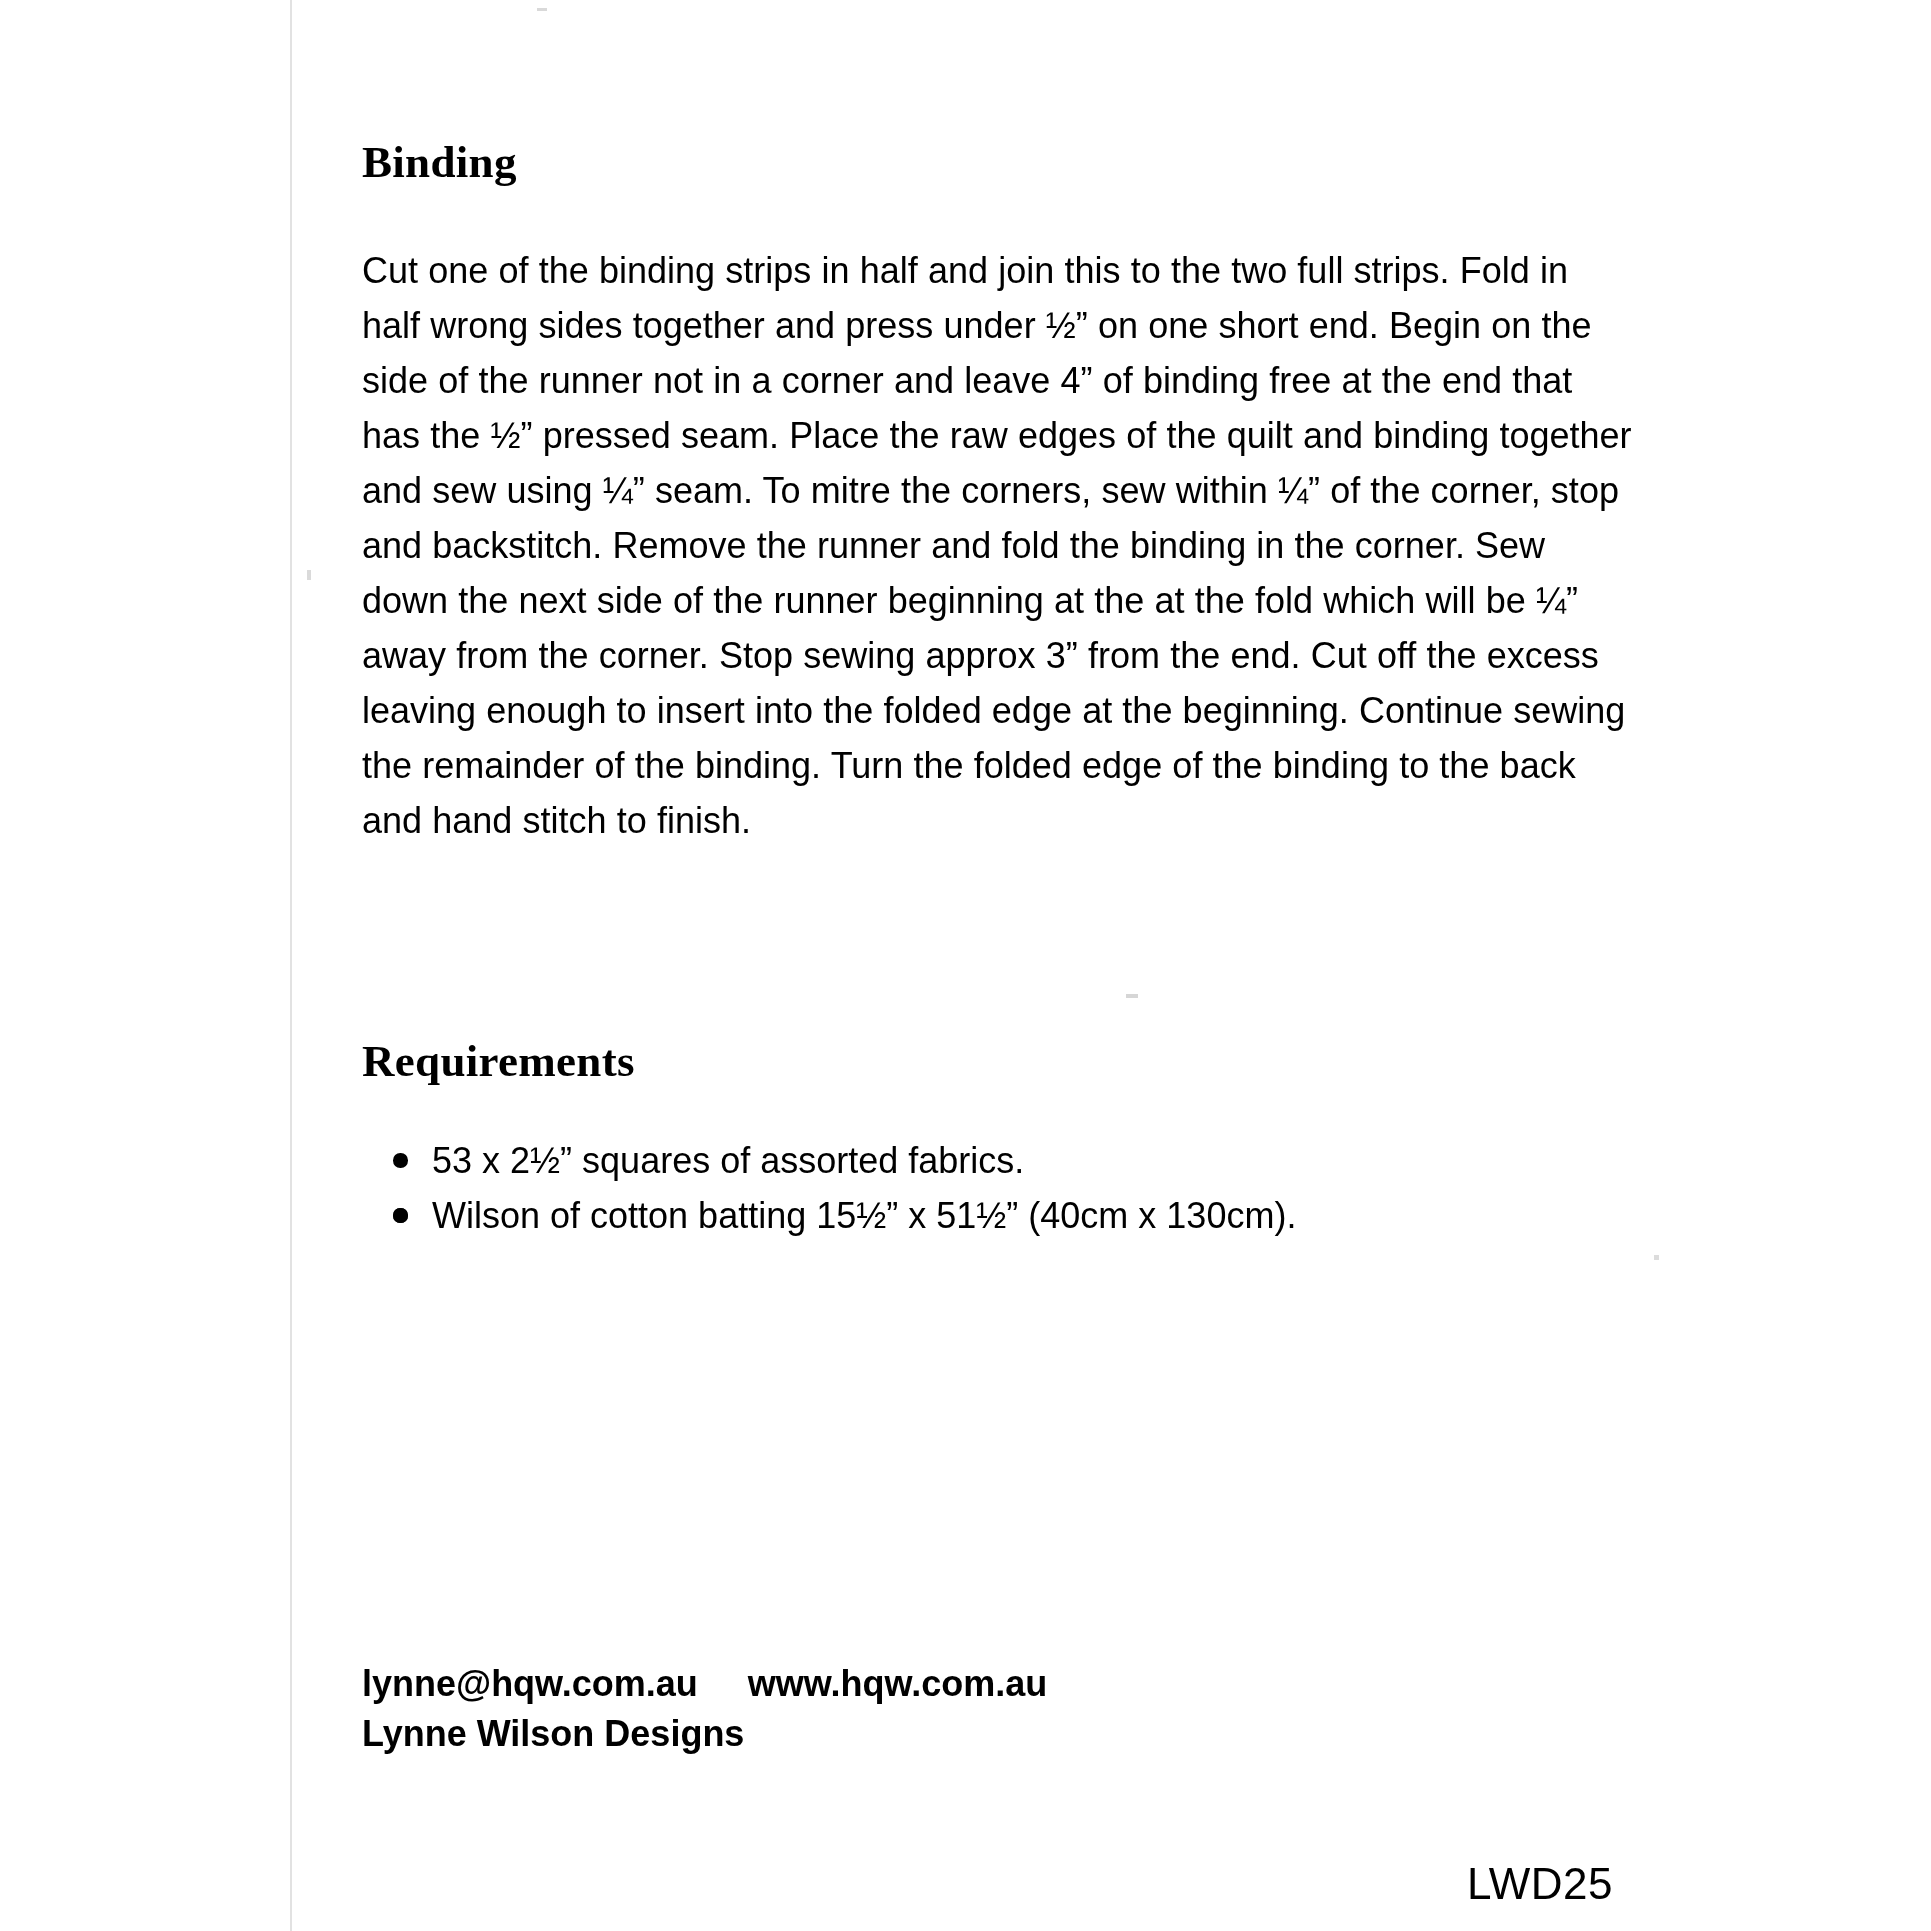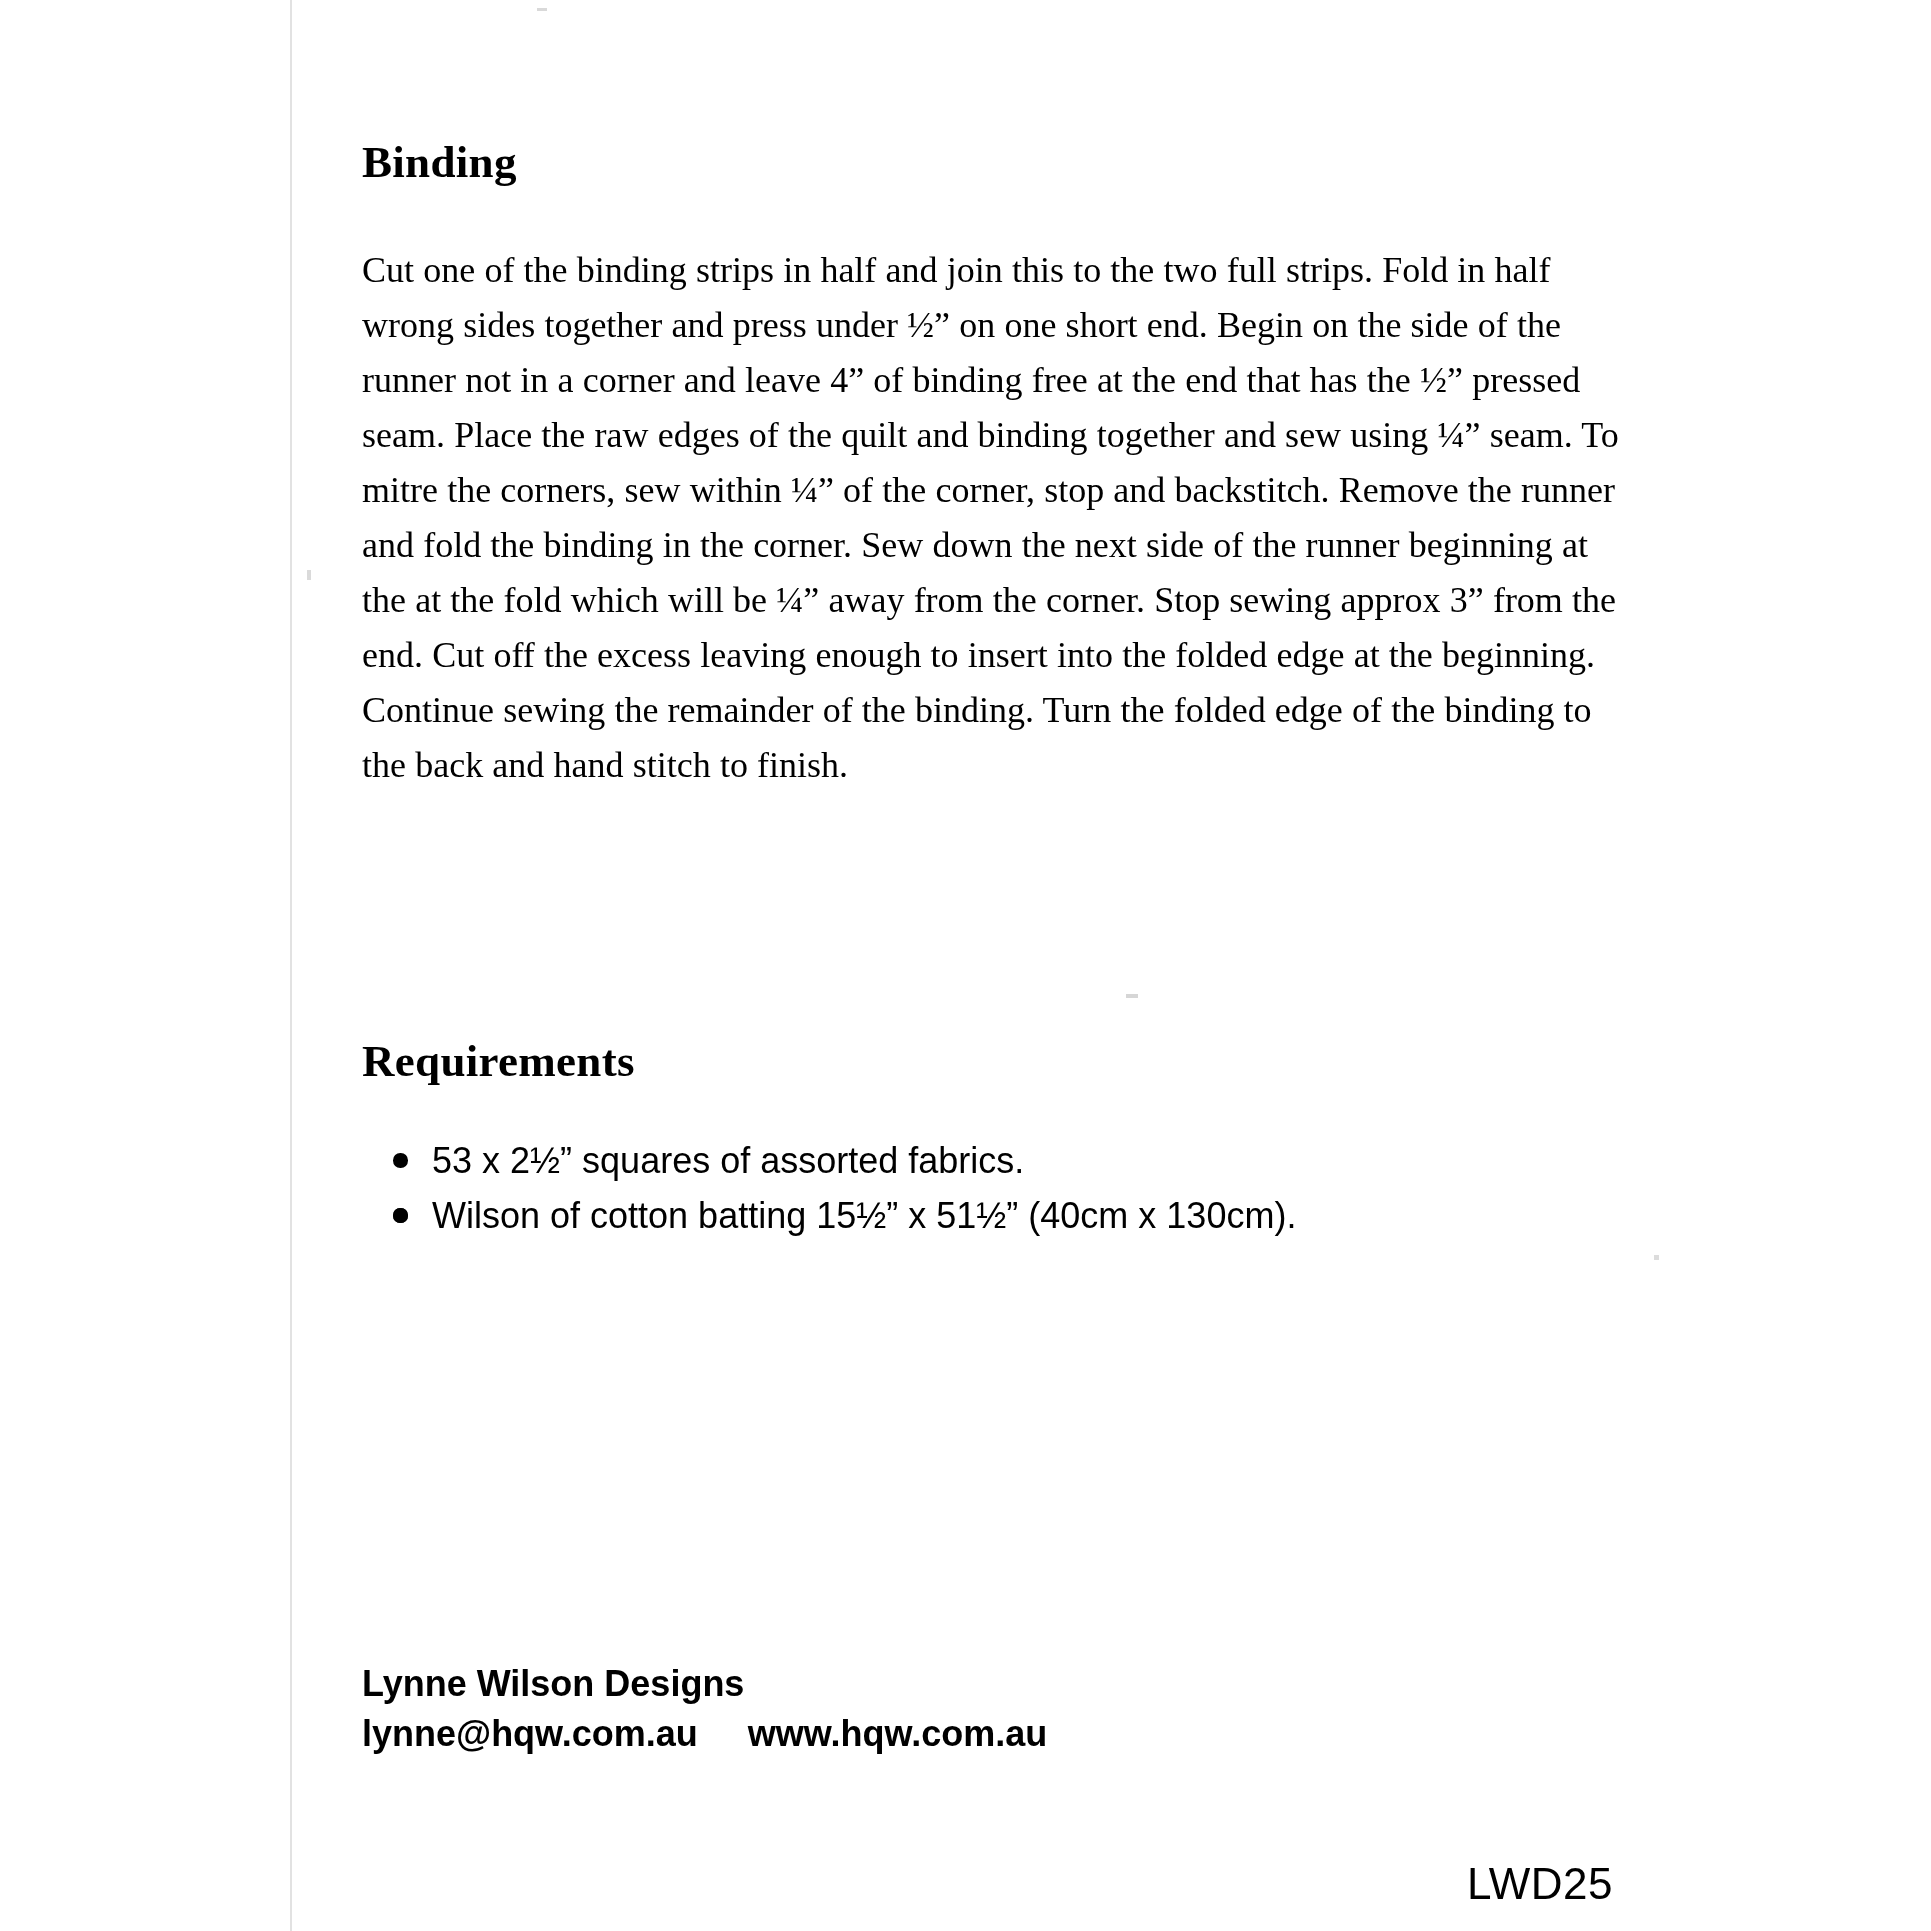--- a/index.html
+++ b/index.html
@@ -87,21 +87,21 @@
     position: absolute;
     top: 1039px;
     left: 0;
   }
 
   .body-para {
     position: absolute;
     top: 243px;
     left: 0;
     width: 1274px;
-    font-family: Liberation Serif, serif;
+    font-family: Liberation Sans, sans-serif;
     font-size: 36px;
     line-height: 55px;
     text-align: left;
     margin: 0;
     word-spacing: 0.2px;
   }
 
   ul.req-list {
     position: absolute;
     top: 1134px;
@@ -183,21 +183,21 @@
       <li>
         <span class="bullet"></span>
       </li>
       <li>
         <span class="bullet"></span>
         <span>Wilson of cotton batting 15½” x 51½” (40cm x 130cm).</span>
       </li>
     </ul>
 
     <div class="footer">
+      <span class="line">lynne@hqw.com.au     www.hqw.com.au</span>
       <span class="line">Lynne Wilson Designs</span>
-      <span class="line">lynne@hqw.com.au     www.hqw.com.au</span>
     </div>
 
     <div class="code">LWD25</div>
 
   </div>
 </div>
 
 
 </body></html>

